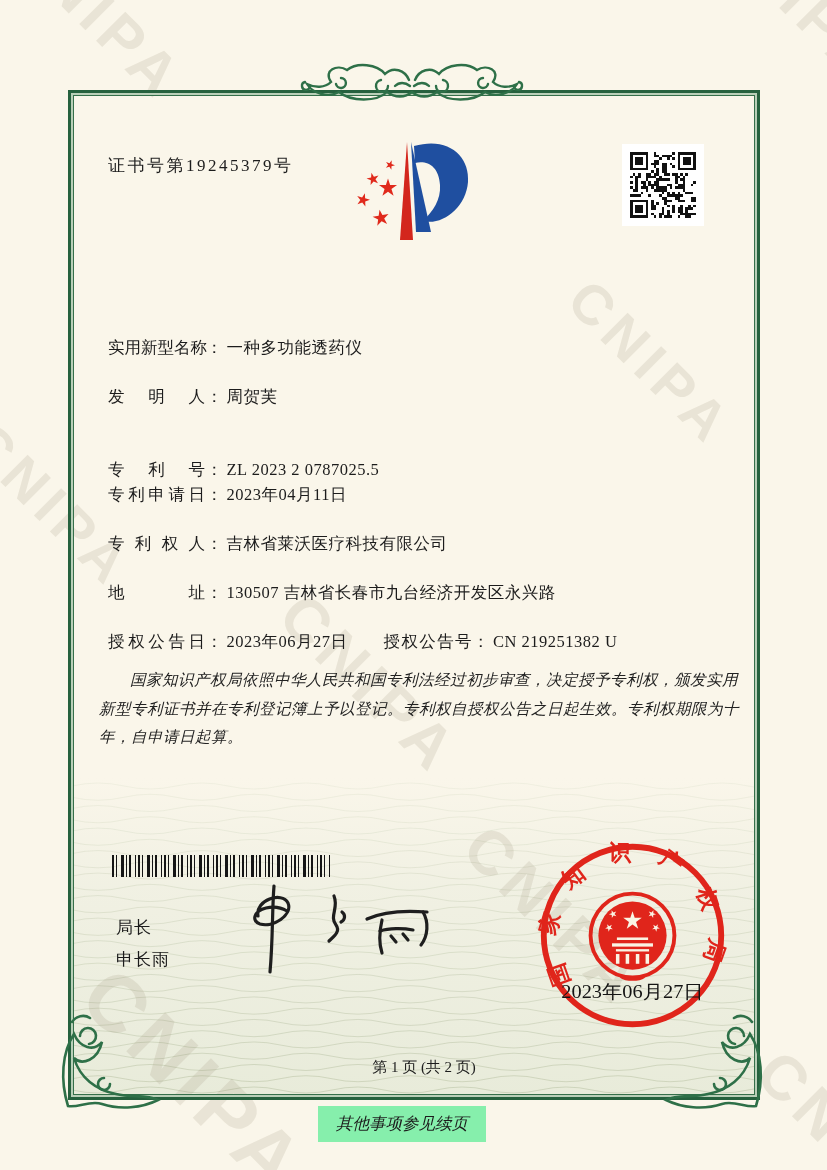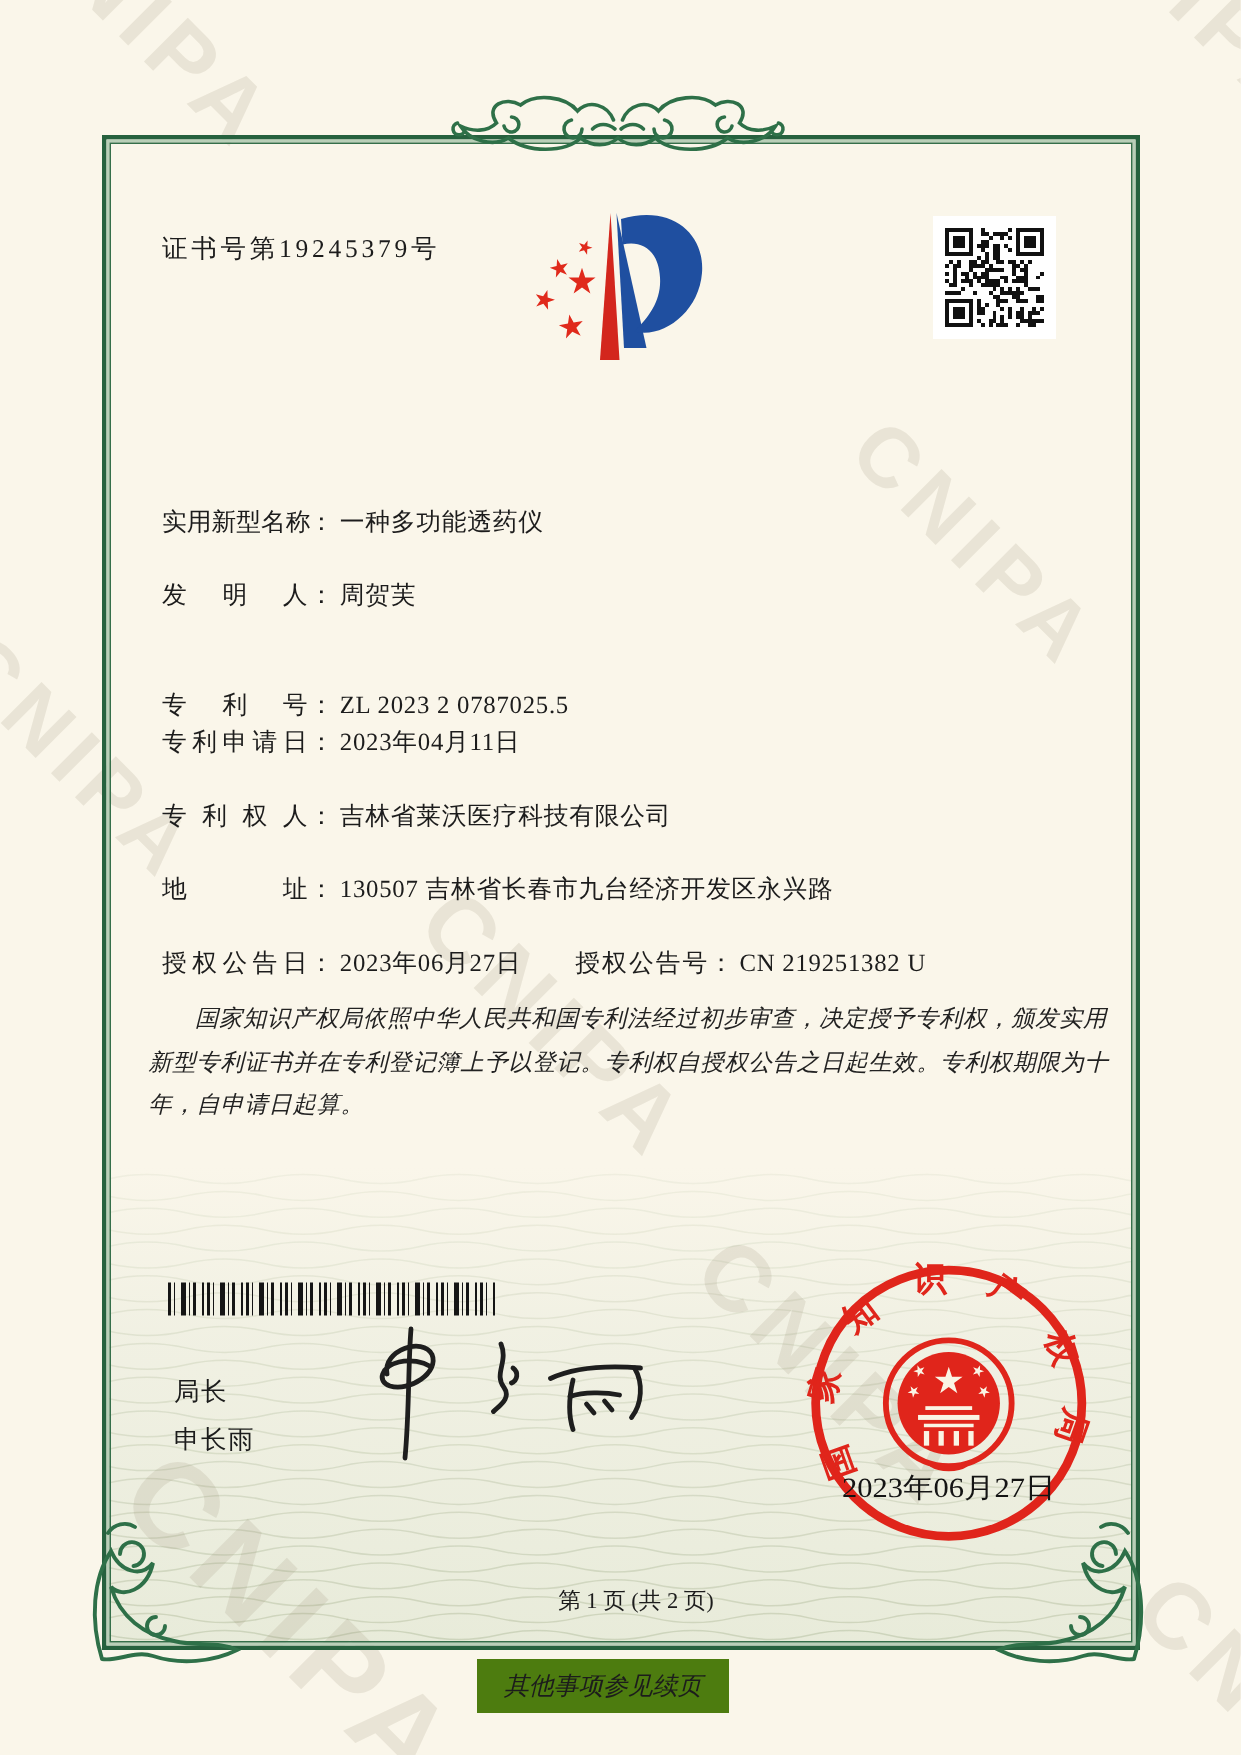--- a/index.html
+++ b/index.html
@@ -39,21 +39,21 @@
   .barcode{position:absolute;left:112px;top:855px;width:218px;height:22px;
     background:repeating-linear-gradient(90deg,
       #151515 0 2px,transparent 2px 4px,#151515 4px 5px,transparent 5px 9px,
       #151515 9px 12px,transparent 12px 14px,#151515 14px 15px,transparent 15px 17px,
       #151515 17px 19px,transparent 19px 23px,#151515 23px 24px,transparent 24px 26px);}
   
   .officer{position:absolute;left:116px;font-family:"Liberation Sans","DejaVu Sans",sans-serif;
            font-size:17px;letter-spacing:1px;}
   
   .page-info{position:absolute;left:80px;top:1058px;width:688px;text-align:center;font-size:15px;}
-  .cont-box{position:absolute;left:318px;top:1106px;width:168px;height:36px;background:#4d7c0f;
+  .cont-box{position:absolute;left:318px;top:1106px;width:168px;height:36px;background:#86efac;
             text-align:center;line-height:36px;font-style:italic;font-size:16.5px;}
 </style>
 </head>
 <body>
 
 <span class="wm" style="left:-12px;top:-22px;font-size:60px;">CNIPA</span>
 <span class="wm" style="left:688px;top:-38px;font-size:60px;">CNIPA</span>
 <span class="wm" style="left:548px;top:330px;font-size:56px;">CNIPA</span>
 <span class="wm" style="left:-52px;top:472px;font-size:56px;">CNIPA</span>
 <span class="wm" style="left:258px;top:648px;font-size:62px;">CNIPA</span>

